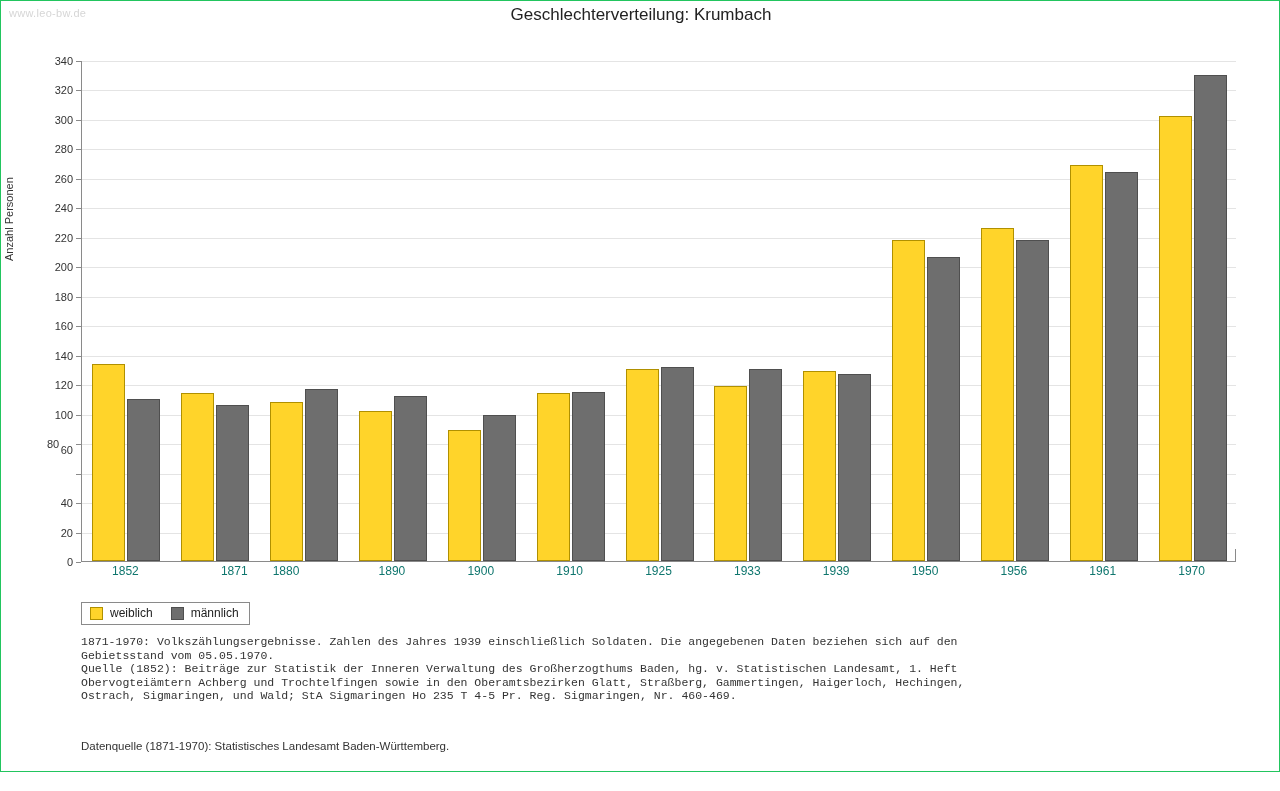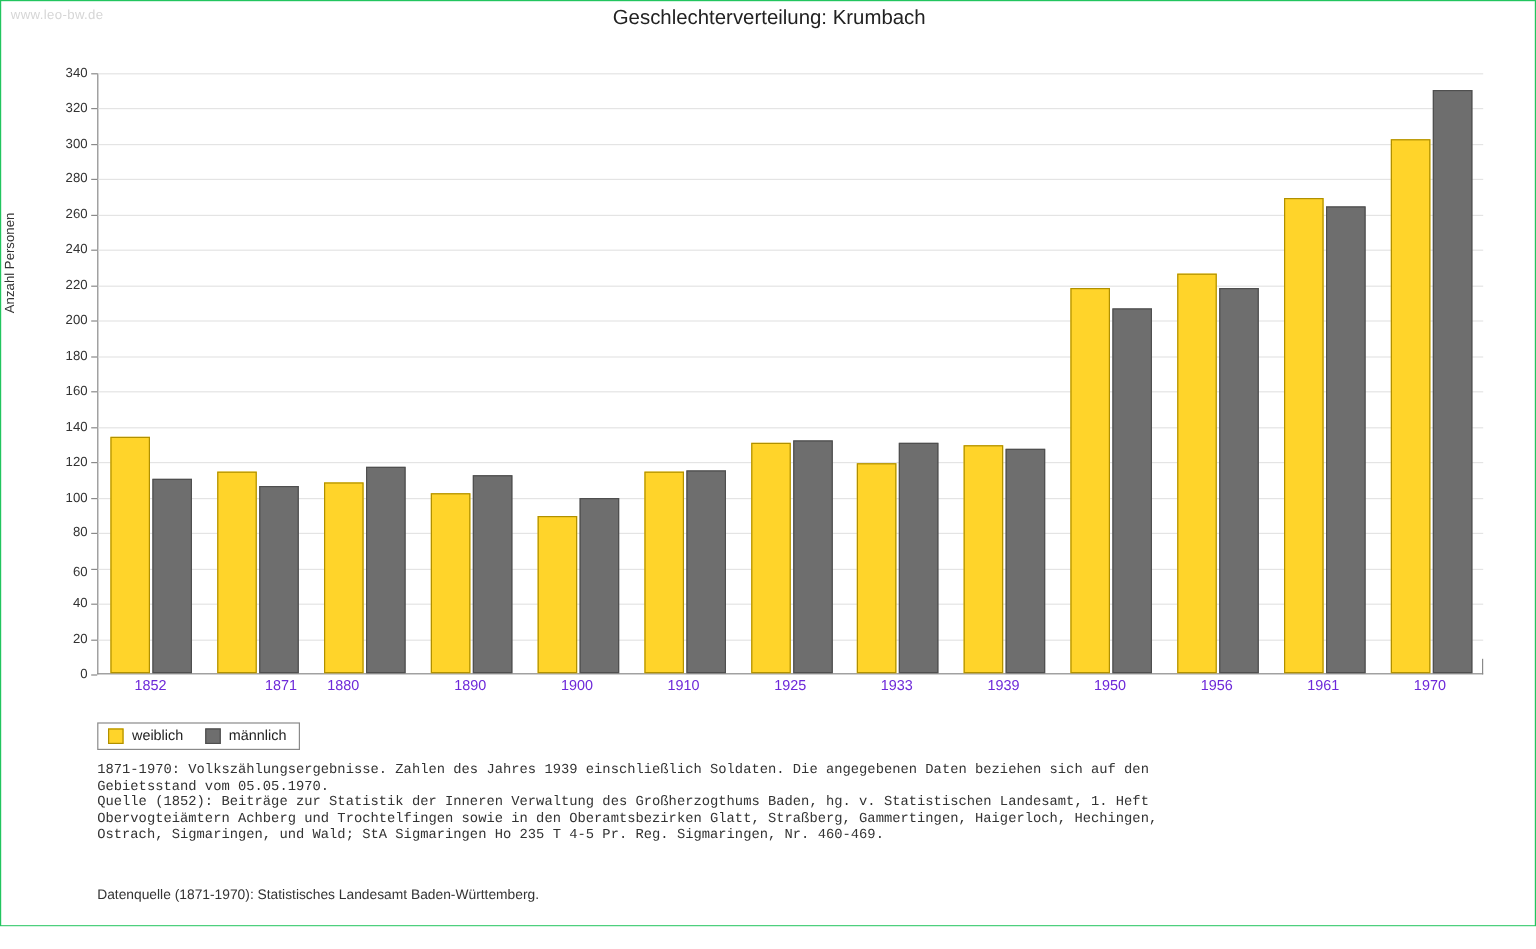--- a/index.html
+++ b/index.html
@@ -107,21 +107,21 @@
     position: absolute;
     left: 80px;
     top: 563px;
     width: 1155px;
     height: 20px;
   }
   .x-label {
     position: absolute;
     top: 0;
     font-size: 12px;
-    color: #6d28d9;
+    color: #0f766e;
     text-align: center;
     transform: translateX(-50%);
   }
   #axis-right-cap {
     position: absolute;
     left: 1234px;
     top: 548px;
     width: 1px;
     height: 13px;
     background: #8a8a8a;
@@ -232,23 +232,23 @@
   </div>
 
   <div id="y-ticks">
       <div class="tick-mark" style="left: 75px; top: 561px; position: absolute;"></div>
       <div class="tick-label" style="left: 32px; top: 561px; position: absolute; right: auto;">0</div>
       <div class="tick-mark" style="left: 75px; top: 531.529px; position: absolute;"></div>
       <div class="tick-label" style="left: 32px; top: 531.529px; position: absolute; right: auto;">20</div>
       <div class="tick-mark" style="left: 75px; top: 502.059px; position: absolute;"></div>
       <div class="tick-label" style="left: 32px; top: 502.059px; position: absolute; right: auto;">40</div>
       <div class="tick-mark" style="left: 75px; top: 472.588px; position: absolute;"></div>
-      <div class="tick-label" style="left: 32px; top: 476px; position: absolute; right: auto;">60</div>
+      <div class="tick-label" style="left: 32px; top: 449px; position: absolute; right: auto;">60</div>
       <div class="tick-mark" style="left: 75px; top: 443.118px; position: absolute;"></div>
-      <div class="tick-label" style="left: 32px; top: 443.118px; position: absolute; right: auto;">80</div>
+      <div class="tick-label" style="left: 32px; top: 443.118px; position: absolute; right: auto; text-align: center;">80</div>
       <div class="tick-mark" style="left: 75px; top: 413.647px; position: absolute;"></div>
       <div class="tick-label" style="left: 32px; top: 413.647px; position: absolute; right: auto;">100</div>
       <div class="tick-mark" style="left: 75px; top: 384.176px; position: absolute;"></div>
       <div class="tick-label" style="left: 32px; top: 384.176px; position: absolute; right: auto;">120</div>
       <div class="tick-mark" style="left: 75px; top: 354.706px; position: absolute;"></div>
       <div class="tick-label" style="left: 32px; top: 354.706px; position: absolute; right: auto;">140</div>
       <div class="tick-mark" style="left: 75px; top: 325.235px; position: absolute;"></div>
       <div class="tick-label" style="left: 32px; top: 325.235px; position: absolute; right: auto;">160</div>
       <div class="tick-mark" style="left: 75px; top: 295.765px; position: absolute;"></div>
       <div class="tick-label" style="left: 32px; top: 295.765px; position: absolute; right: auto;">180</div>

